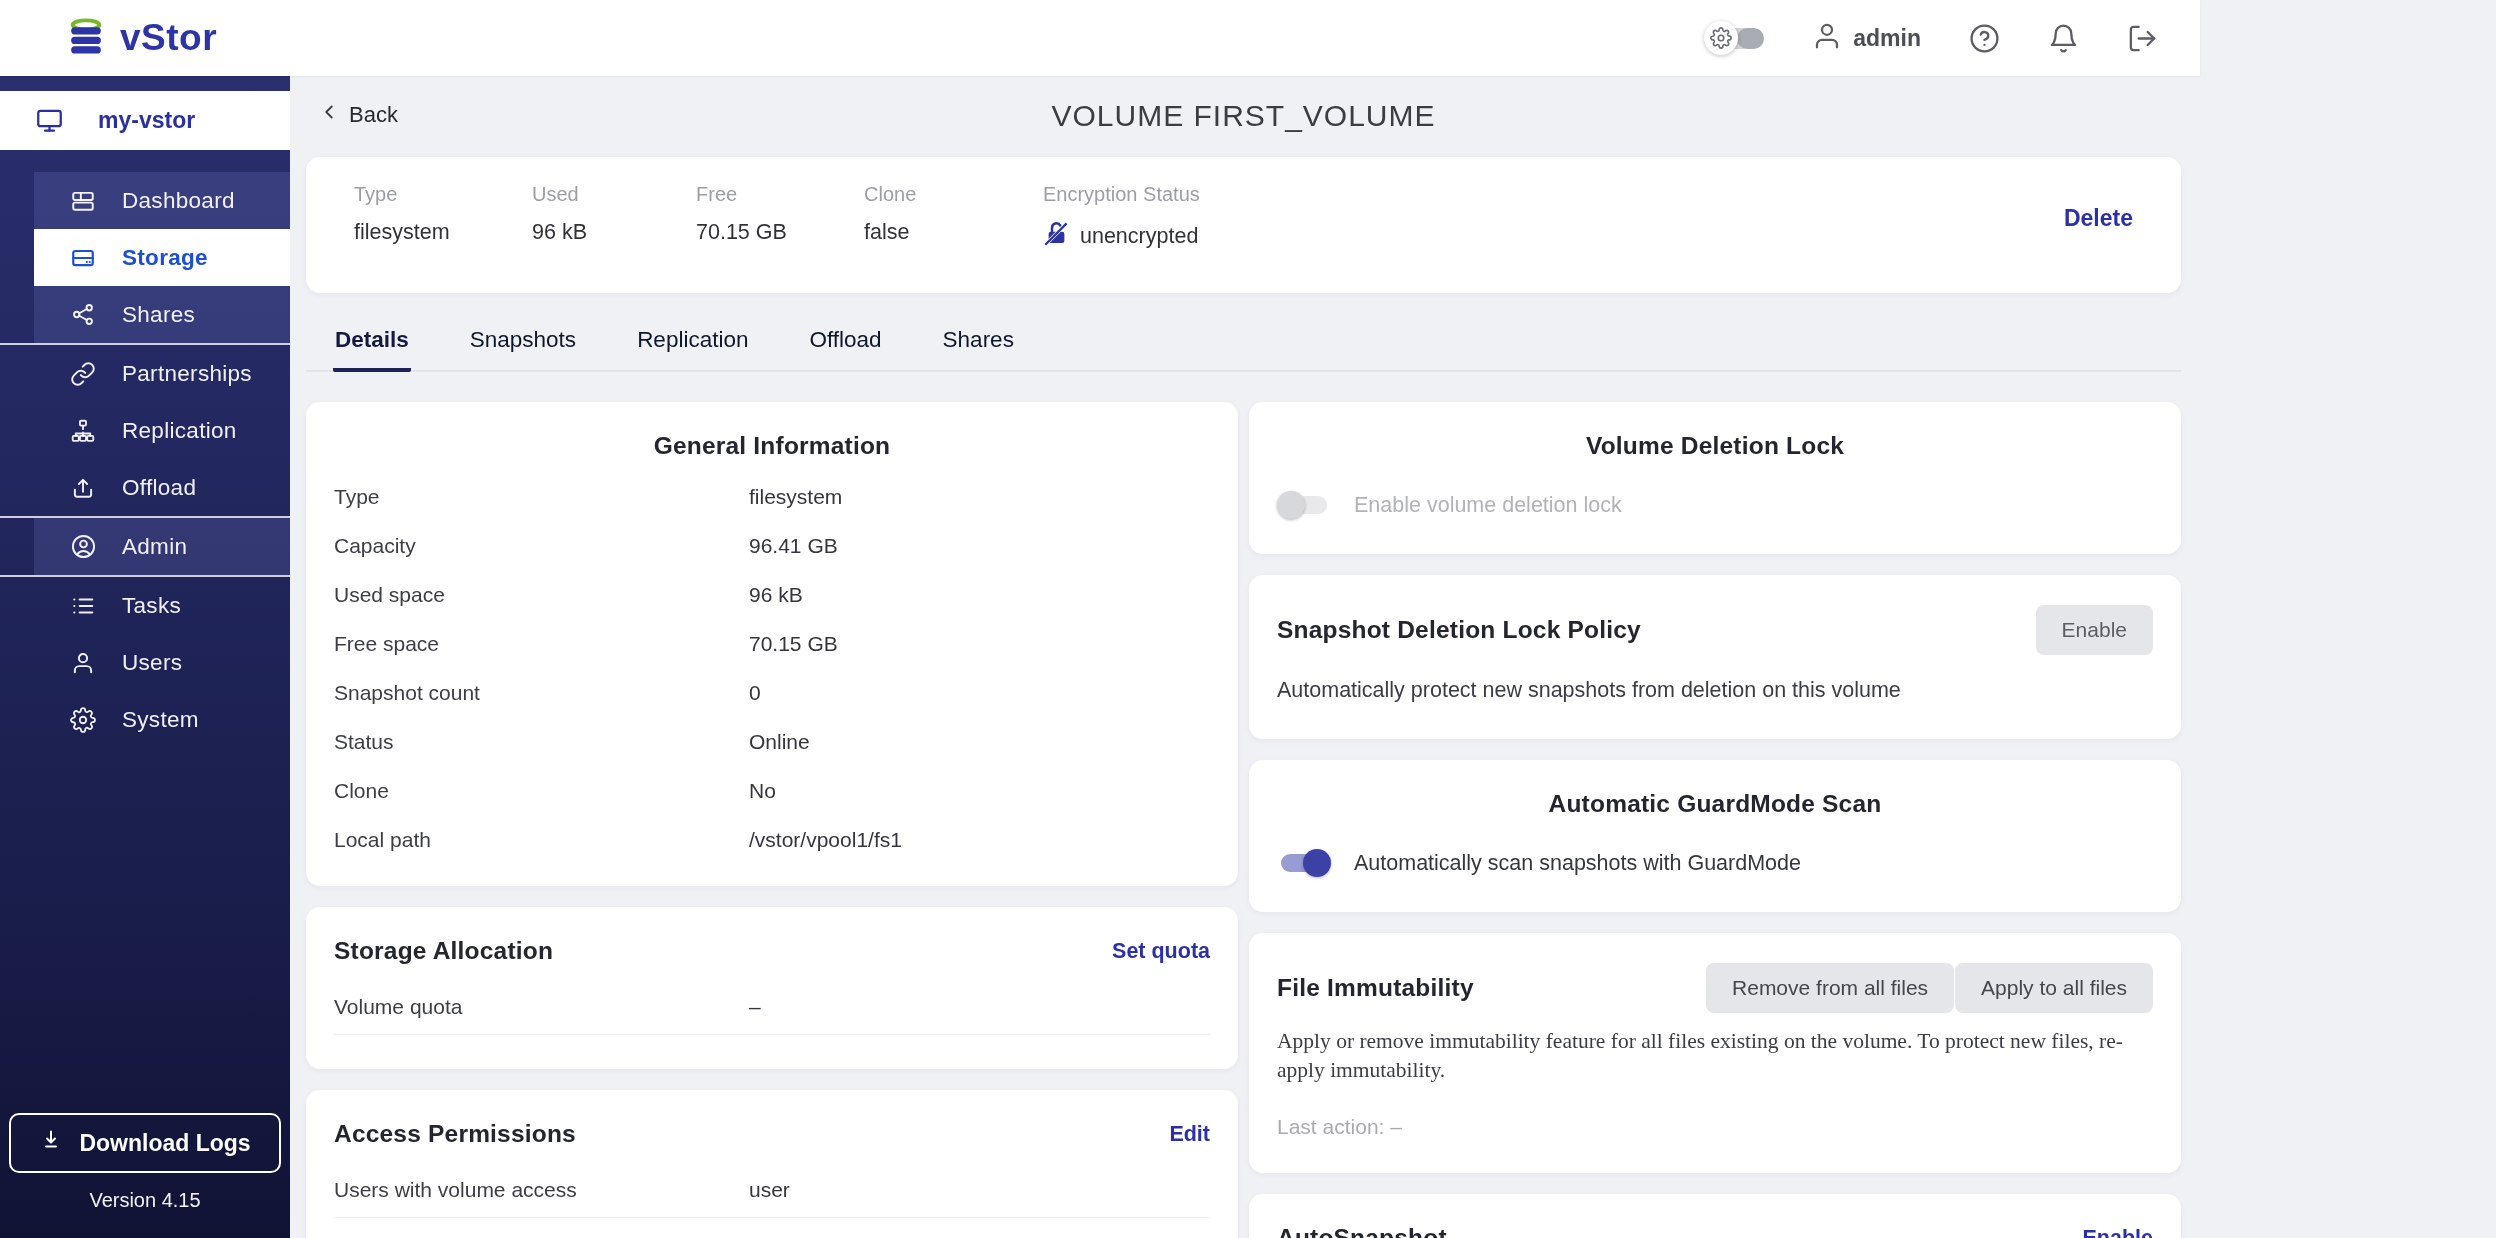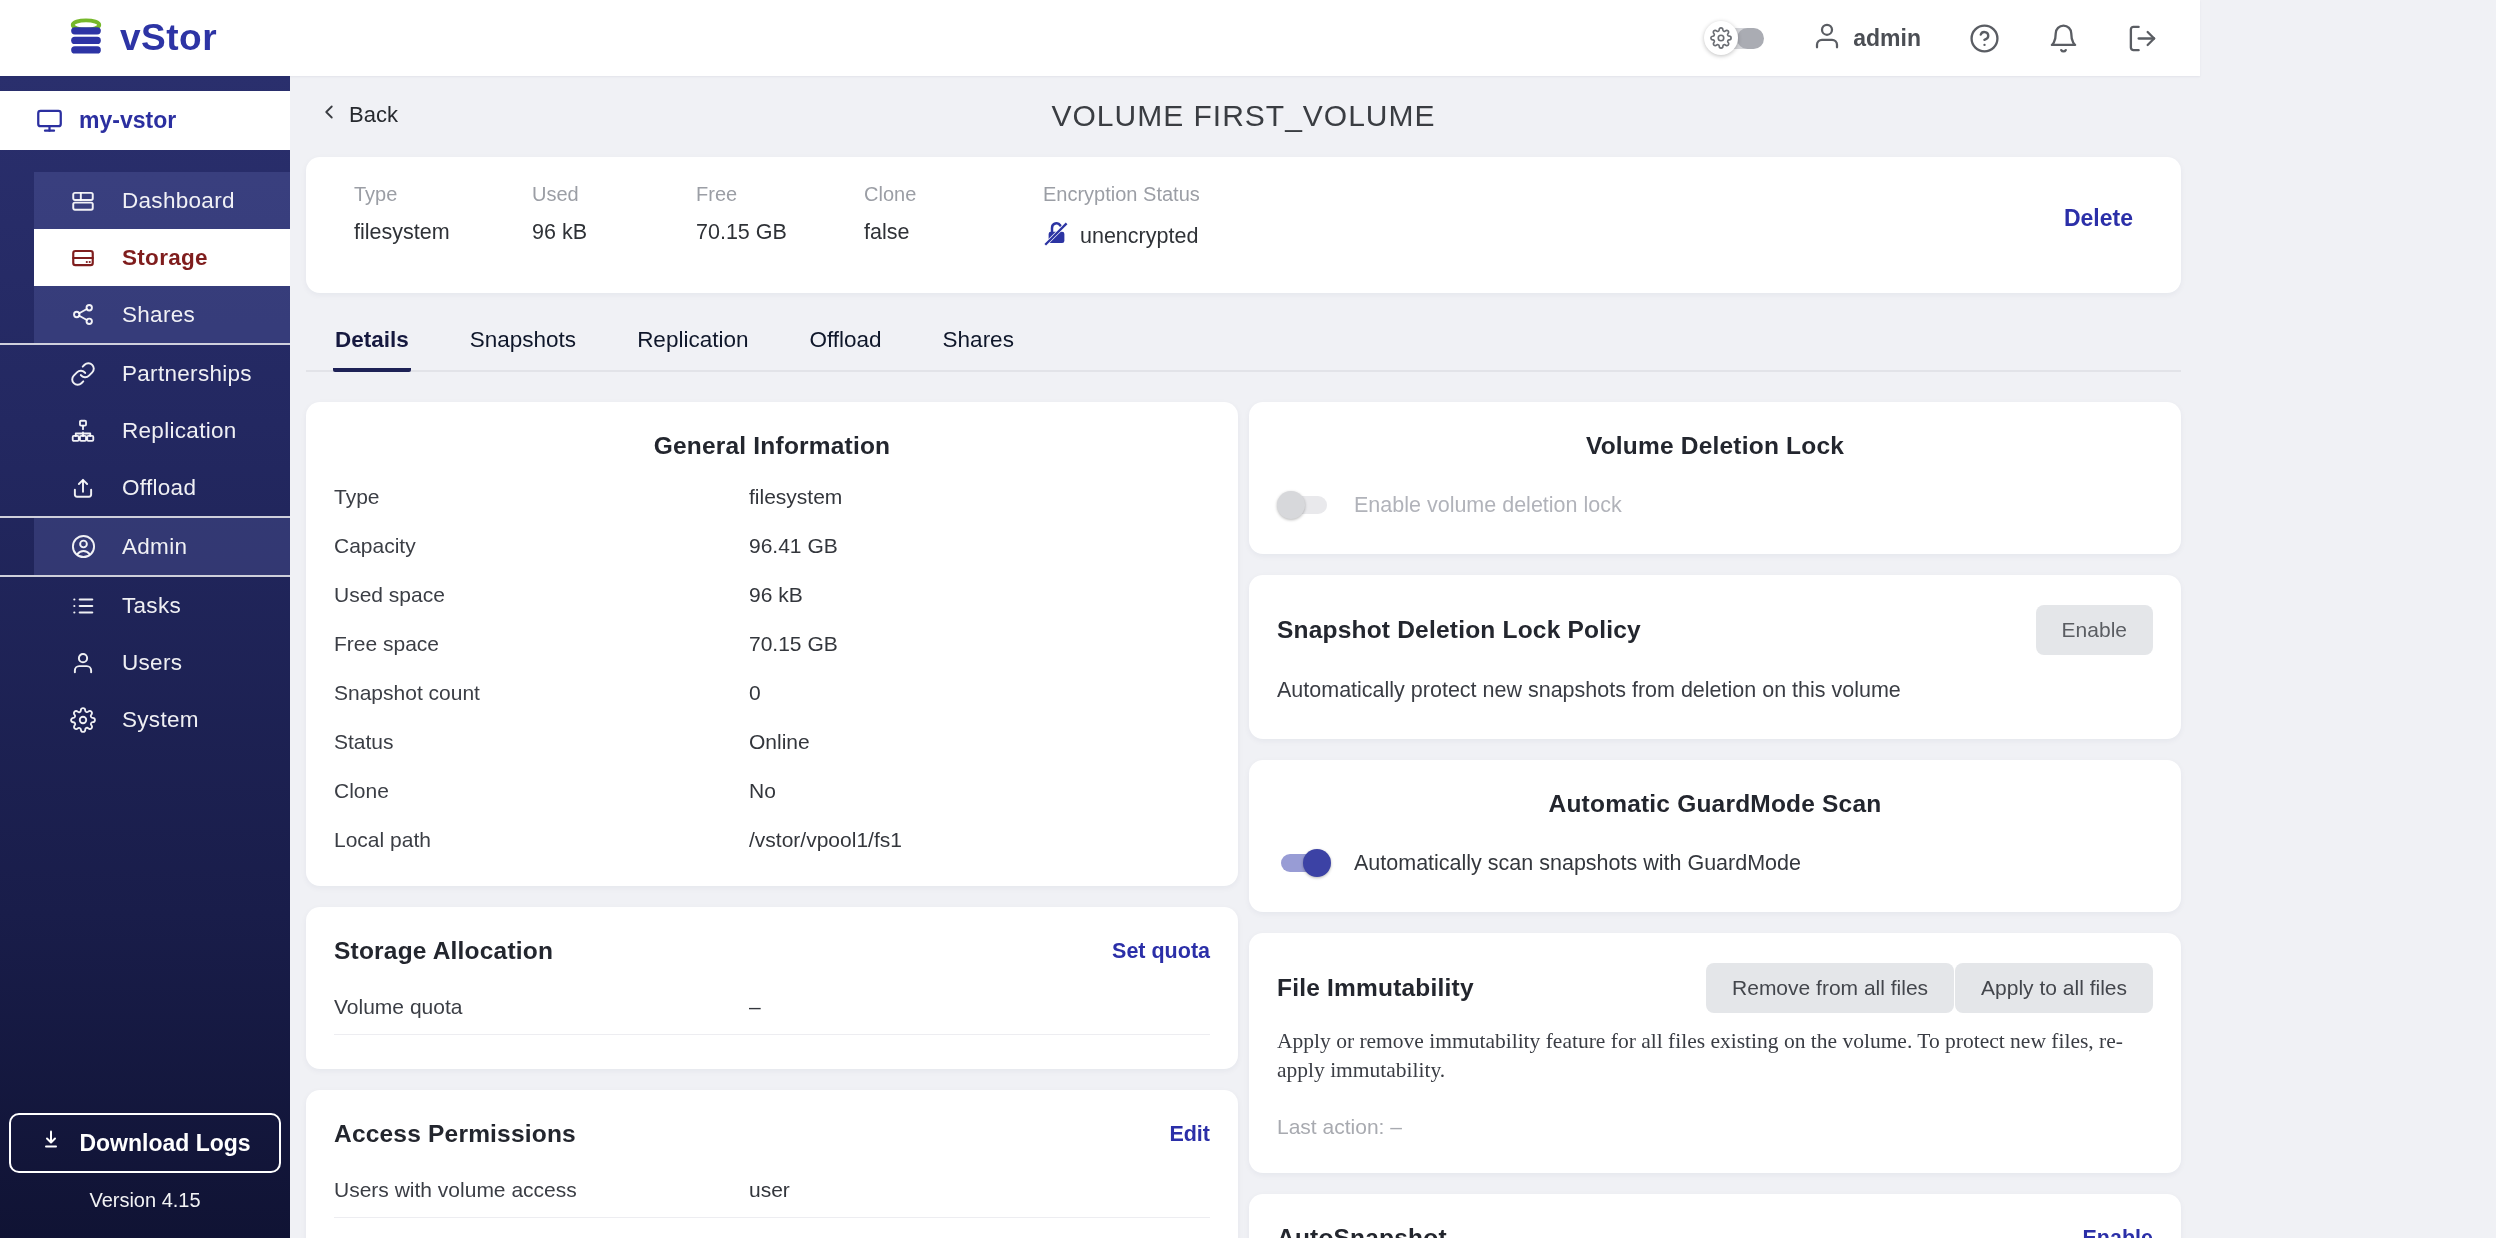--- a/index.html
+++ b/index.html
@@ -19,25 +19,25 @@
   .user-chip { display:flex; align-items:center; gap:11px; cursor:pointer; }
   .user-chip .label { font-size:23px; font-weight:700; color:#4b4e54; }
   .icon-btn { display:flex; align-items:center; cursor:pointer; }
   svg.ic { stroke:currentColor; fill:none; stroke-width:1.8; stroke-linecap:round; stroke-linejoin:round; }
 
   
   .body-wrap { flex:1; display:flex; min-height:0; }
 
   
   .sidebar { width:290px; flex:0 0 290px; background:linear-gradient(180deg,#2a2f6d 0%,#232861 30%,#191d4a 72%,#101334 100%); position:relative; color:rgba(255,255,255,.93); }
-  .host-item { margin-top:15px; height:59px; background:#ffffff; color:#2b2fa0; display:flex; align-items:center; padding-left:35px; gap:16px; font-weight:700; font-size:23px; cursor:pointer; }
+  .host-item { margin-top:15px; height:59px; background:#ffffff; color:#2b2fa0; display:flex; align-items:center; padding-left:35px; gap:35px; font-weight:700; font-size:23px; cursor:pointer; }
   .nav-list { margin-top:22px; }
   .nav-item { height:57px; display:flex; align-items:center; padding-left:35px; gap:25px; font-size:22.5px; letter-spacing:.3px; cursor:pointer;margin-left:34px; }
   .nav-item.tint { background:rgba(120,128,200,.22); }
-  .nav-item.active { background:#ffffff; color:#7f1d1d; font-weight:700; }
+  .nav-item.active { background:#ffffff; color:#1d4ed8; font-weight:700; }
   .nav-icon { width:28px; display:flex; align-items:center; justify-content:center; color:inherit; }
   .nav-divider { height:2px; background:rgba(255,255,255,.78); }
   .sidebar-bottom { position:absolute; bottom:0; left:0; right:0; text-align:center; padding-bottom:26px; }
   .dl-btn { display:inline-flex; align-items:center; gap:16px; border:2px solid #ffffff; border-radius:10px; padding:13px 28px; color:#ffffff; font-size:23px; font-weight:700; cursor:pointer; background:transparent; }
   .version { margin-top:16px; font-size:20px; color:rgba(255,255,255,.95); }
 
   
   .main { flex:1; padding:15px 19px 0 16px; min-width:0; }
   .page-head { position:relative; height:52px; margin-top:6px; }
   .back-btn { position:absolute; left:12px; top:4px; display:flex; align-items:center; gap:9px; font-size:22px; color:#26292e; cursor:pointer; }

